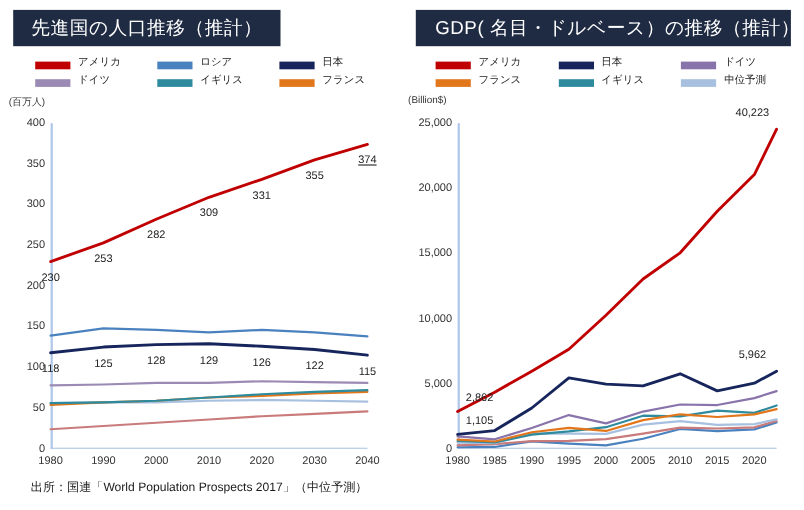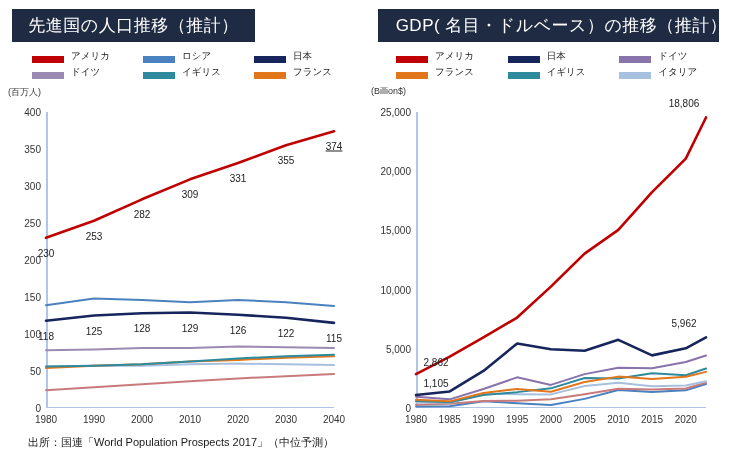--- a/index.html
+++ b/index.html
@@ -183,21 +183,21 @@
       <div class="legend-item">
         <span class="swatch" style="background: rgb(226, 118, 27);"></span>
         <span class="legend-label">フランス</span>
       </div>
       <div class="legend-item">
         <span class="swatch" style="background: rgb(46, 139, 158);"></span>
         <span class="legend-label">イギリス</span>
       </div>
       <div class="legend-item">
         <span class="swatch" style="background: rgb(168, 192, 224);"></span>
-        <span class="legend-label">イタリア</span>
+        <span class="legend-label">中位予測</span>
       </div>
     </div>
   </div>
 
   <div class="axis-unit">(Billion$)</div>
 
   <div class="plot">
     <div class="axis-line-y"></div>
     <div class="axis-line-x"></div>
     <svg class="lines" id="right-svg" preserveAspectRatio="none" viewBox="0 0 290 296">
@@ -224,19 +224,19 @@
         <div class="xtick" style="left: 67.4419px;">1990</div>
         <div class="xtick" style="left: 101.163px;">1995</div>
         <div class="xtick" style="left: 134.884px;">2000</div>
         <div class="xtick" style="left: 168.605px;">2005</div>
         <div class="xtick" style="left: 202.326px;">2010</div>
         <div class="xtick" style="left: 236.047px;">2015</div>
         <div class="xtick" style="left: 269.767px;">2020</div>
       </div>
     <div id="right-dlabels">
         <div class="dlabel" style="left: 20px; top: 250.114px;">2,862</div>
-        <div class="dlabel" style="left: 268px; top: -8.51808px;">18,806</div>
+        <div class="dlabel" style="left: 268px; top: -8.51808px;">40,223</div>
         <div class="dlabel" style="left: 20px; top: 270.917px;">1,105</div>
         <div class="dlabel" style="left: 268px; top: 211.41px;">5,962</div>
       </div>
   </div>
 
 </div>
 
 </body></html>

